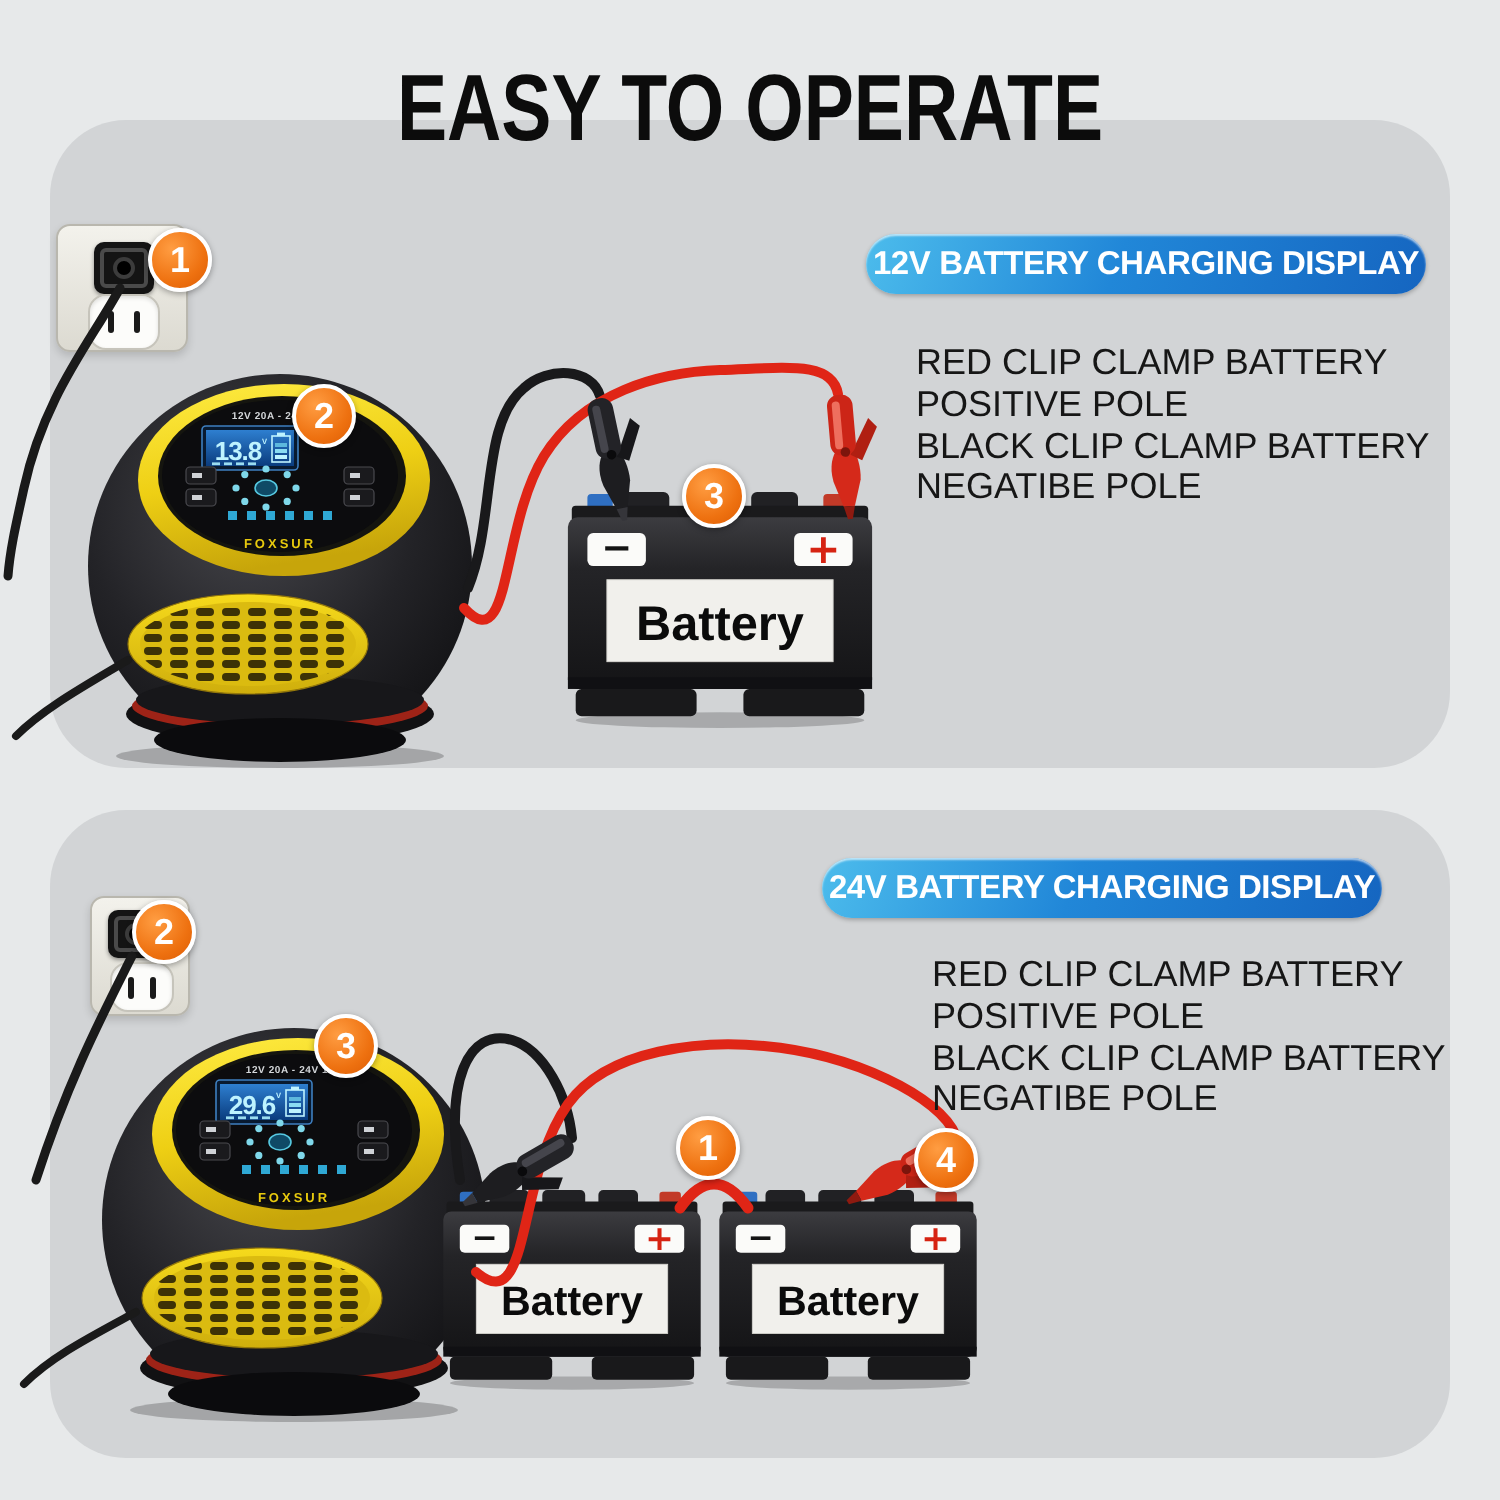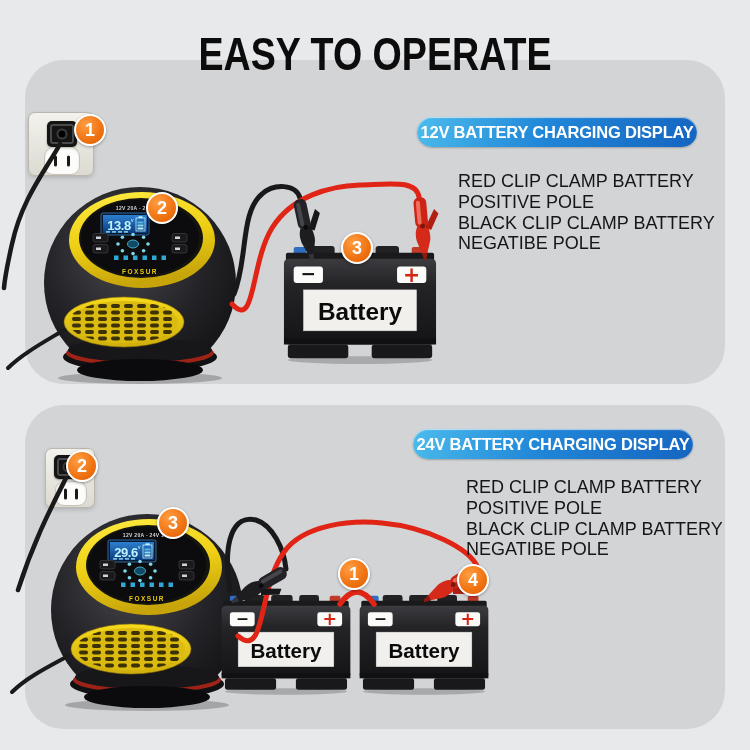--- a/index.html
+++ b/index.html
@@ -38,20 +38,21 @@
     border:2px solid #fff;box-shadow:0 1px 3px rgba(0,0,0,.35);
     color:#fff;font-weight:bold;font-size:18px;line-height:28px;text-align:center;
   }
   
   .pill{
     position:absolute;width:280px;height:30px;border-radius:16px;z-index:10;
     background:linear-gradient(110deg,#4cbcec,#2187d8 45%,#1565c0);
     box-shadow:inset 0 1px 1px rgba(255,255,255,.65), 0 1px 2px rgba(0,0,0,.25);
     color:#fff;font-weight:bold;font-size:16.5px;line-height:30px;text-align:center;
     letter-spacing:-0.2px;
+    margin-left:16px;
   }
   .desc{position:absolute;z-index:10;color:#161616;font-size:18px;line-height:20.8px;letter-spacing:0;}
   svg.comp{position:absolute;z-index:4;overflow:visible;}
   svg.overlay{position:absolute;left:0;top:0;z-index:6;pointer-events:none;}
 </style>
 </head>
 <body>
 
 <div class="title">EASY TO OPERATE</div>
 
@@ -470,21 +471,21 @@
 
 <div class="num-badge" style="left:74px;top:114px;">1</div>
 <div class="num-badge" style="left:146px;top:192px;">2</div>
 <div class="num-badge" style="left:341px;top:232px;">3</div>
 <div class="num-badge" style="left:66px;top:450px;">2</div>
 <div class="num-badge" style="left:157px;top:507px;">3</div>
 <div class="num-badge" style="left:338px;top:558px;">1</div>
 <div class="num-badge" style="left:457px;top:564px;">4</div>
 
 <div class="pill" style="left:417px;top:117px;">12V BATTERY CHARGING DISPLAY</div>
-<div class="pill" style="left:413px;top:429px;">24V BATTERY CHARGING DISPLAY</div>
+<div class="pill" style="left:395px;top:429px;">24V BATTERY CHARGING DISPLAY</div>
 
 <div class="desc" style="left:458px;top:171px;">
   <div>RED CLIP CLAMP BATTERY</div>
   <div>POSITIVE POLE</div>
   <div>BLACK CLIP CLAMP BATTERY</div>
   <div>NEGATIBE POLE</div>
 </div>
 <div class="desc" style="left:466px;top:477px;">
   <div>RED CLIP CLAMP BATTERY</div>
   <div>POSITIVE POLE</div>

